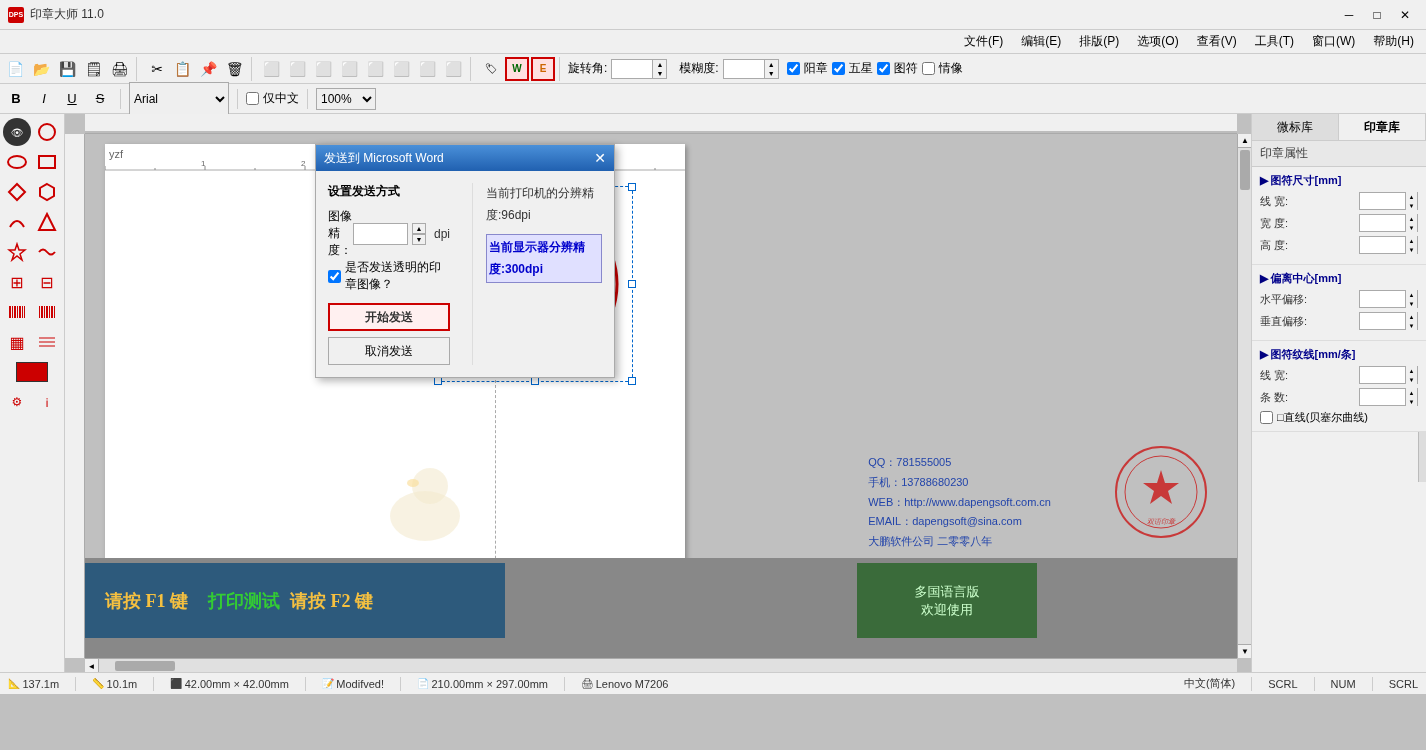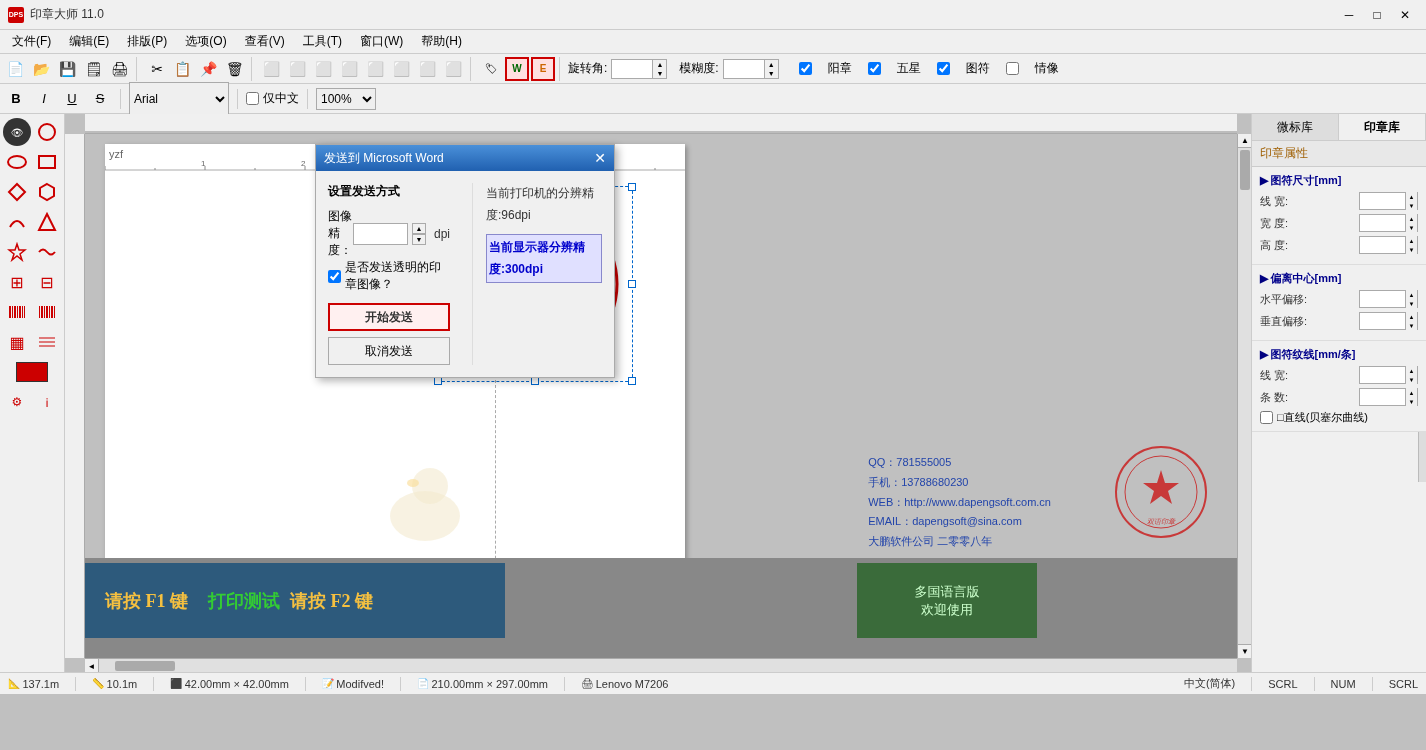--- a/index.html
+++ b/index.html
@@ -23,20 +23,21 @@
 
     
     .menu-bar {
       height: 24px;
       background: #f0f0f0;
       display: flex;
       align-items: center;
       padding: 0 4px;
       border-bottom: 1px solid #ccc;
       gap: 2px;
+      justify-content: flex-end;
     }
     .menu-item { padding: 2px 8px; font-size: 12px; cursor: pointer; white-space: nowrap; }
 
     
     .toolbar1 {
       height: 30px;
       background: #f0f0f0;
       display: flex;
       align-items: center;
       padding: 0 4px;
@@ -280,21 +281,21 @@
     </div>
   </div>
   <span style="font-size:12px;white-space:nowrap;margin-left:8px;">模糊度:</span>
   <div class="spin-wrap">
     <input type="text" style="width: 40px; height: 18px; border: none; text-align: center; font-size: 12px; outline: none;">
     <div class="spin-arrows">
       <button class="spin-arrow">▲</button>
       <button class="spin-arrow">▼</button>
     </div>
   </div>
-  <div style="display:flex;align-items:center;gap:16px;margin-left:16px;">
+  <div style="display:flex;align-items:center;gap:4px;margin-left:4px;">
     <input type="checkbox" checked="" style="">
     <span>阳章</span>
     <input type="checkbox" checked="" style="">
     <span>五星</span>
     <input type="checkbox" checked="" style="">
     <span>图符</span>
     <input type="checkbox" style="">
     <span>情像</span>
   </div>
 </div>
@@ -597,21 +598,21 @@
       </div>
     </div>
 
   </div>
 
   <div class="right-panel">
     <div class="panel-tabs">
       <div class="panel-tab">微标库</div>
       <div class="panel-tab active">印章库</div>
     </div>
-    <div style="padding:4px 8px;font-size:12px;color:#a16207;background:#e8e8e8;border-bottom:1px solid #ccc;">印章属性</div>
+    <div style="padding:4px 8px;font-size:12px;color:#404040;background:#e8e8e8;border-bottom:1px solid #ccc;">印章属性</div>
 
     <div class="panel-section">
       <div class="panel-section-title">
         <span style="color:#000080;">▶</span>
         <span>图符尺寸[mm]</span>
       </div>
       <div class="panel-row">
         <span class="panel-label">线 宽:</span>
         <div class="panel-input-wrap">
           <input type="text" class="panel-input" style="">

